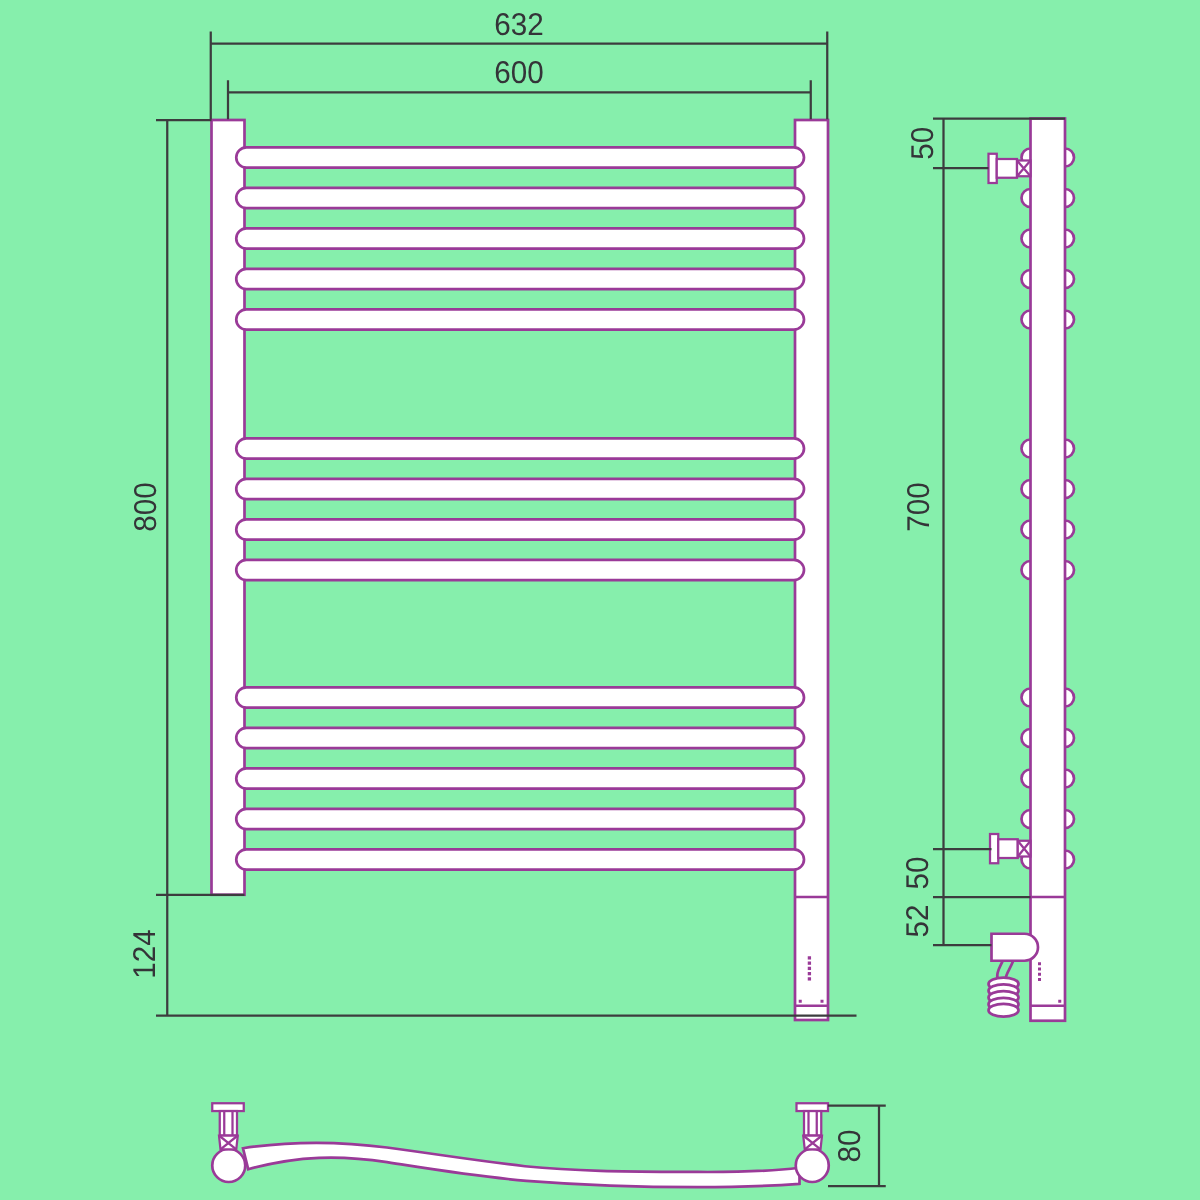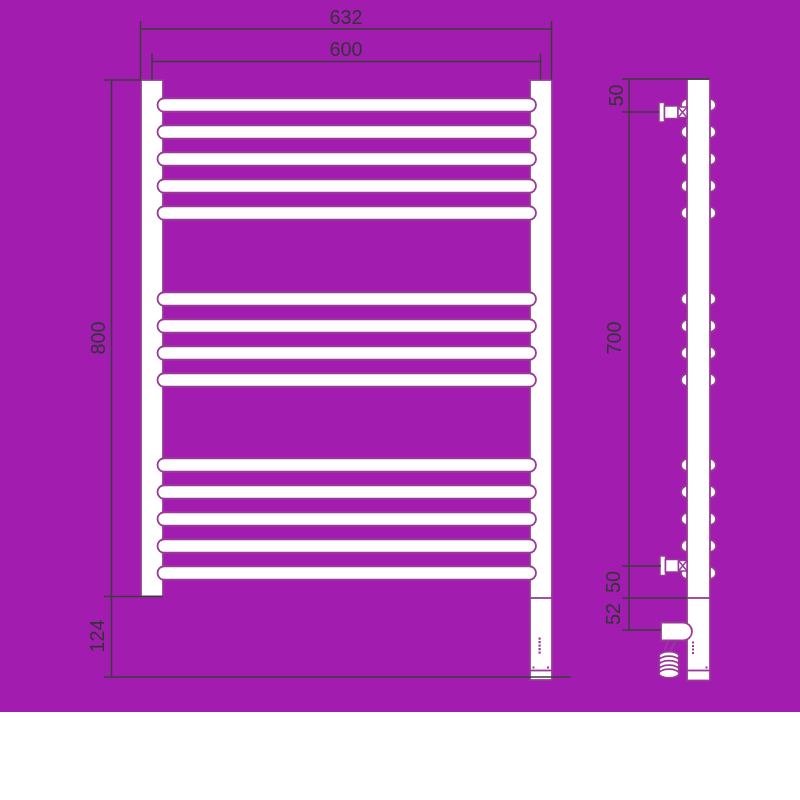--- a/index.html
+++ b/index.html
@@ -1,16 +1,16 @@
 <!DOCTYPE html>
 <html><head>
 <meta charset="utf-8">
 <style>
   html,body{margin:0;padding:0;background:#ffffff;}
-  .stage{width:800px;height:712px;position:relative;background:#a21caf;overflow:hidden;}
+  .stage{width:800px;height:800px;position:relative;background:#86efac;overflow:hidden;}
   svg{display:block;}
   .dimtxt{fill:#343438;font-family:"Liberation Sans",sans-serif;font-size:21px;}
 </style>
 </head>
 <body>
 
 <div class="stage">
 <svg width="800" height="800" viewBox="0 0 800 800">
 
   <g fill="#ffffff" stroke="#9a3a98" stroke-width="1.8">

